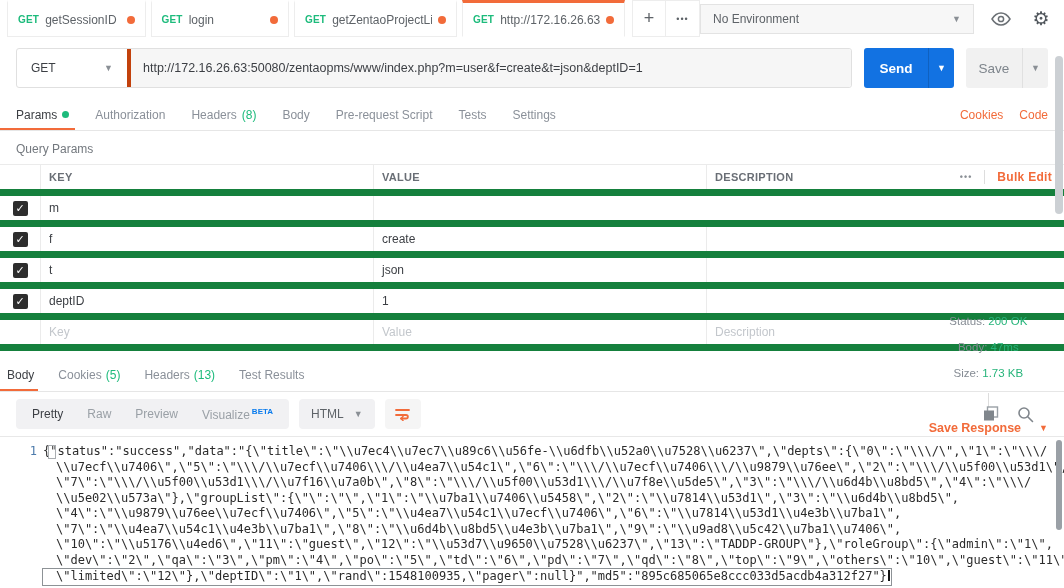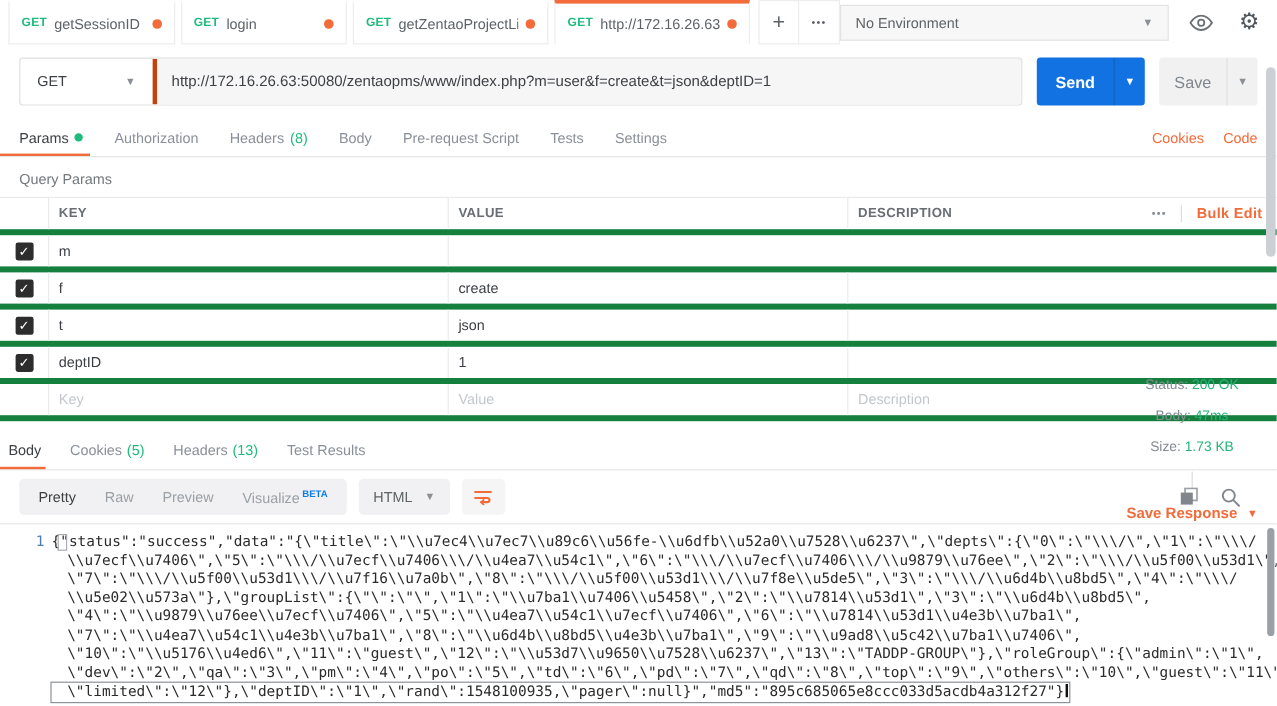--- a/index.html
+++ b/index.html
@@ -56,21 +56,21 @@
                            height:2px; background:#f26b3a; }
   .green-dot { width:7px; height:7px; border-radius:50%; background:#1dbb7c; }
   .count { color:#1dbb7c; }
   .right-links { margin-left:auto; display:flex; gap:16px; }
   .link { color:#f26b3a; font-size:12px; cursor:pointer; }
 
   
   .section-title { padding:11px 16px 8px; font-size:12px; color:#73787e; }
   .qp-table { border-top:1px solid #ebebeb; }
   .qp-row { display:grid; grid-template-columns:40px 333px 333px 1fr; height:31px;
-            border-bottom:5px solid #15803d; align-items:stretch; font-size:12px; }
+            border-bottom:7px solid #15803d; align-items:stretch; font-size:12px; }
   .qp-cell { display:flex; align-items:center; padding:0 8px; border-left:1px solid #ebebeb; overflow:hidden; }
   .qp-cell.first { border-left:none; justify-content:center; padding:0; }
   .qp-head { font-size:11px; font-weight:700; color:#696e75; letter-spacing:.3px; }
   .desc-head { justify-content:space-between; padding-right:12px; }
   .desc-tools { display:flex; align-items:center; gap:12px; }
   .mini-more { color:#8a8f95; font-size:9px; letter-spacing:1px; cursor:pointer; }
   .vdiv { width:1px; height:14px; background:#ddd; }
   .checkbox { width:15px; height:15px; background:#2d2d2d; border-radius:2px; color:#fff;
               display:flex; align-items:center; justify-content:center; font-size:11px; cursor:pointer; }
   .ph { color:#c3c7cc; }
@@ -78,21 +78,21 @@
   
   .resp-tabs { height:34px; margin-top:7px; display:flex; align-items:center; padding:0 16px 0 7px;
                border-bottom:1px solid #e6e6e6; font-size:12px; color:#8a9099; }
   .resp-tab { height:100%; display:flex; align-items:center; gap:4px; cursor:pointer;
               position:relative; margin-right:24px; white-space:nowrap; }
   .resp-tab.active { color:#3c3f44; }
   .resp-tab.active::after { content:""; position:absolute; left:-7px; right:-4px; bottom:0; height:2px; background:#f26b3a; }
   .resp-meta { margin-left:auto; display:flex; align-items:center; gap:14px; font-size:11.5px;flex-direction:column; }
   .meta-pair { color:#868c94; white-space:nowrap; }
   .meta-pair b { color:#26b47a; font-weight:400; }
-  .save-resp { color:#f26b3a; font-size:12.5px; font-weight:700; display:flex; align-items:center; gap:8px; cursor:pointer; }
+  .save-resp { color:#f26b3a; font-size:12.5px; font-weight:700; display:flex; align-items:center; gap:18px; cursor:pointer; }
   .save-resp .chev { color:#f26b3a; }
 
   .view-row { height:44px; display:flex; align-items:center; padding:0 16px; gap:10px; }
   .seg { display:flex; align-items:center; background:#f1f1f3; border-radius:4px; height:30px; padding:0 4px; }
   .seg-item { padding:0 12px; font-size:12px; color:#9aa0a6; cursor:pointer; white-space:nowrap; }
   .seg-item.active { color:#3c3f44; }
   .beta { font-size:8px; font-weight:700; color:#097bed; vertical-align:super; margin-left:2px; }
   .fmt-select { height:30px; background:#f1f1f3; border-radius:4px; display:flex; align-items:center;
                 gap:10px; padding:0 12px; font-size:12px; color:#5e6368; cursor:pointer; }
   .wrap-btn { width:36px; height:30px; background:#f5f5f5; border-radius:4px; display:flex;

